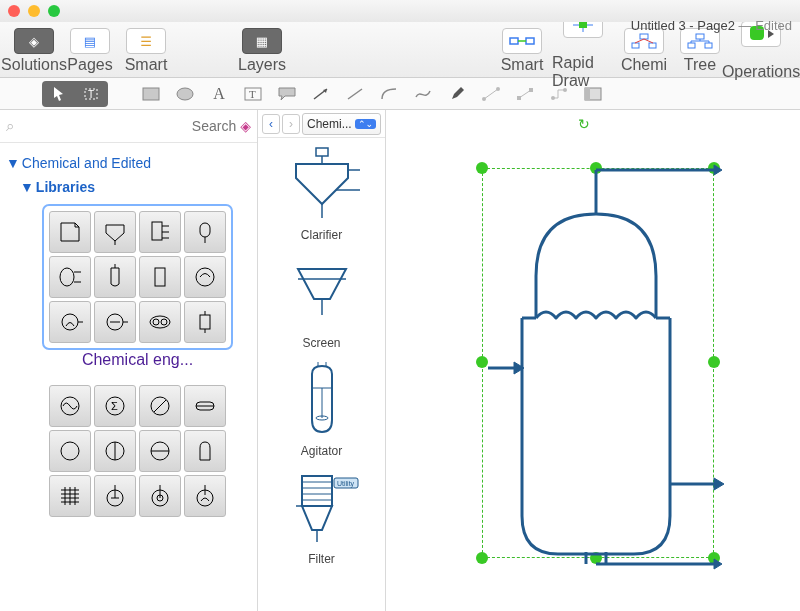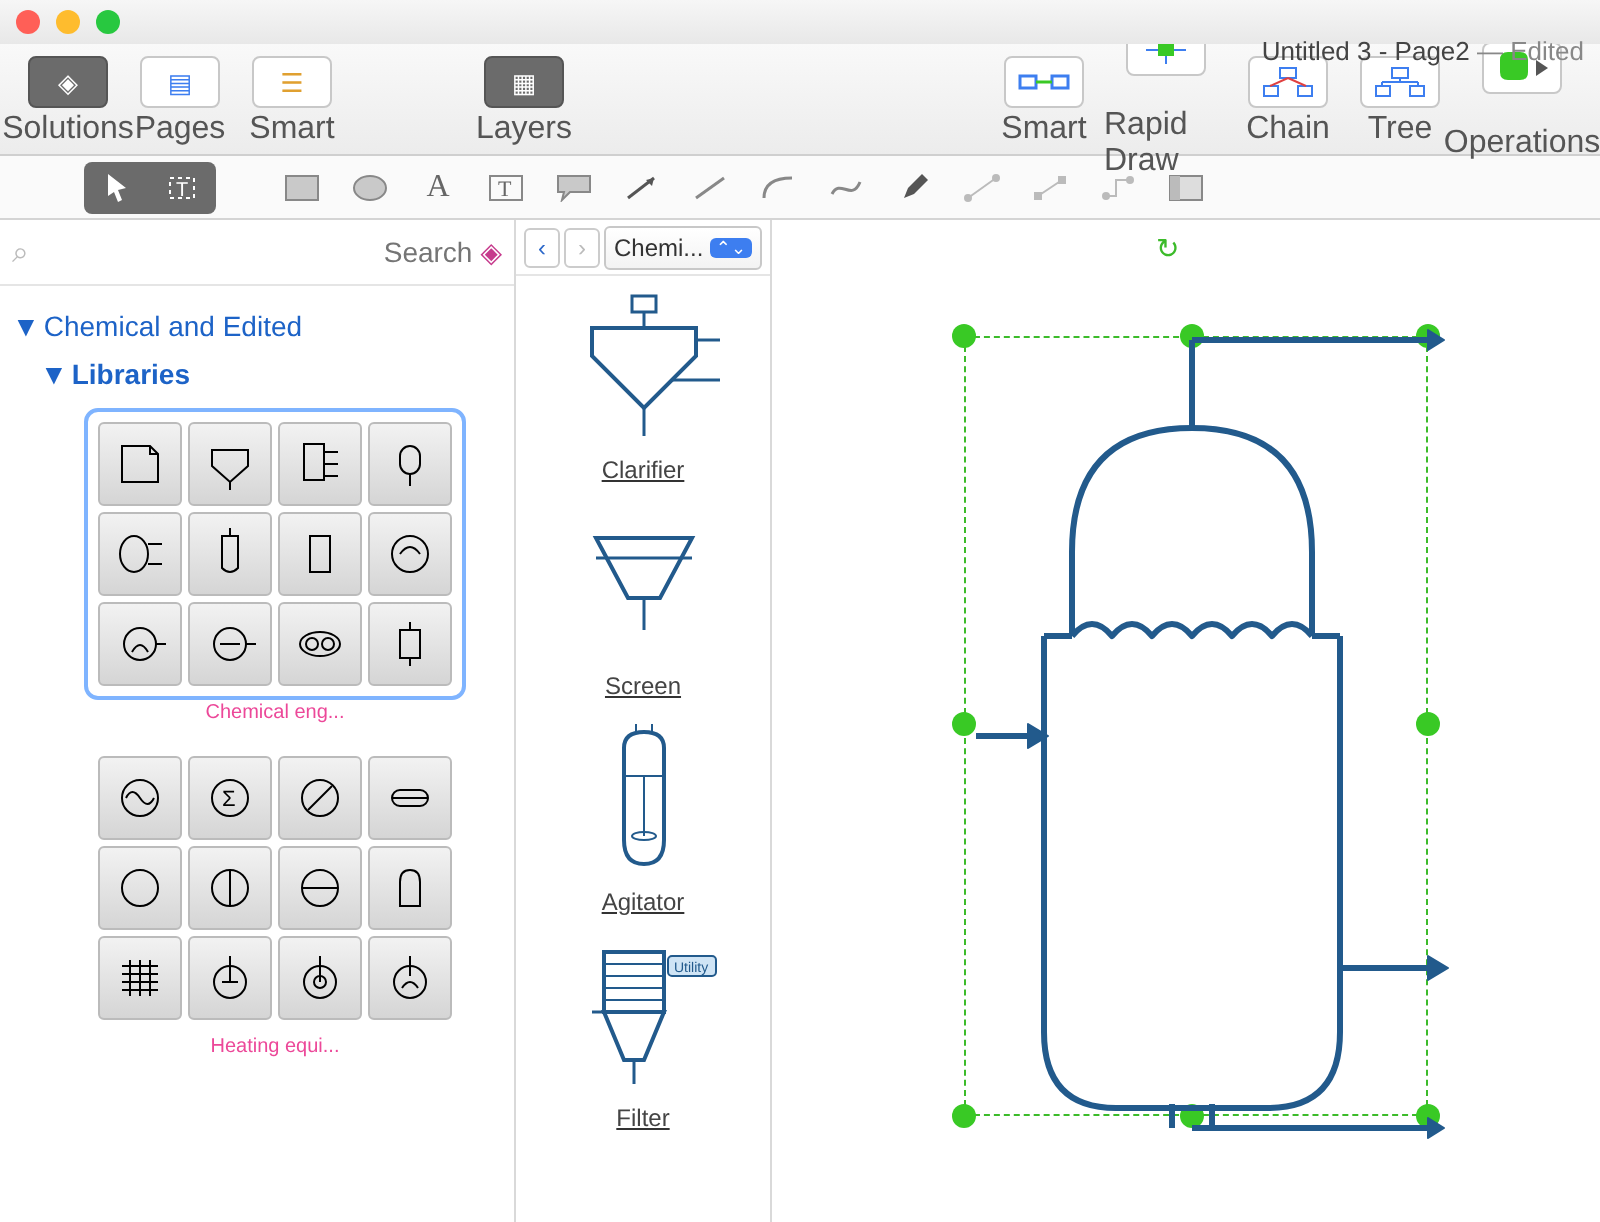--- a/index.html
+++ b/index.html
@@ -32,30 +32,30 @@
   .leftpanel{ width:258px; background:#fff; border-right:1px solid #d9d9d9; display:flex; flex-direction:column;}
   .searchbar{ display:flex; align-items:center; padding:4px 6px; border-bottom:1px solid #e5e5e5; gap:4px;}
   .searchinput{ flex:1; height:24px; border:none; outline:none; font-size:14px; color:#aaa; background:transparent;text-align:right;}
   .sidecontent{ padding:8px 4px; overflow:auto;}
   .treehead{ color:#1d63c7; cursor:pointer; font-size:14px; padding:4px 2px; display:flex; align-items:center; gap:2px;}
   .treehead.bold{ font-weight:600; }
   .libblock{ margin:8px 0 12px 18px; text-align:center;}
   .libgrid{ display:inline-grid; grid-template-columns:repeat(4,42px); grid-auto-rows:42px; gap:3px; padding:4px; border-radius:4px;}
   .libgrid.selected{ outline:2px solid #7fb4ff; outline-offset:1px;}
   .libcell{ background:linear-gradient(#f2f2f2,#d5d5d5); border:1px solid #bbb; border-radius:3px; display:flex; align-items:center;justify-content:center;}
-  .liblabel{ margin-top:4px; font-size:10px; color:#ec4899;text-align:center;}
+  .liblabel{ margin-top:4px; font-size:16px; color:#4c1d95;text-align:center;}
   
   .midpanel{ width:128px; background:#fff; border-right:1px solid #d9d9d9; display:flex; flex-direction:column;}
   .midhead{ height:28px; display:flex; align-items:center; gap:2px; padding:0 4px; border-bottom:1px solid #e5e5e5;}
   .navarrow{ width:18px;height:20px; border:1px solid #ccc; border-radius:3px; display:flex;align-items:center;justify-content:center; color:#2b67c9; cursor:pointer; font-size:12px;}
   .navarrow.dis{ color:#bbb;}
   .libpop{ flex:1; height:22px; background:linear-gradient(#fff,#f3f3f3); border:1px solid #c8c8c8; border-radius:3px; display:flex; align-items:center; padding:0 4px; font-size:12px; overflow:hidden; white-space:nowrap;}
   .libpop .ch{ margin-left:auto; background:#3d7ef0; color:#fff; border-radius:3px; padding:0 3px; font-size:9px;}
   .midlist{ overflow:auto; flex:1;}
-  .stencil{ display:flex; flex-direction:column; align-items:center; padding:6px 2px 4px;text-decoration:underline;}
+  .stencil{ display:flex; flex-direction:column; align-items:center; padding:6px 2px 4px;}
   .sticon{ width:88px; height:82px; display:flex; align-items:center;justify-content:center;}
   .stlabel{ margin-top:2px; font-size:12px; color:#444;}
   
   .canvas{ flex:1; background:#fff; position:relative; overflow:hidden;}
   .canvasinner{ position:absolute; inset:0;}
   .selbox{ position:absolute; border:1.5px dashed #3cbb2a; }
   .handle{ position:absolute; width:12px; height:12px; background:#39c925; border-radius:50%;}
   .rot{ position:absolute; color:#3cbb2a; font-size:14px;}
 </style>
 </head>
@@ -127,21 +127,21 @@
     <div class="tbbtn">
       <div class="ico">
           <svg width="26" height="16">
             <rect x="9" y="1" width="8" height="5" fill="none" stroke="#3d7ef0"></rect>
             <rect x="1" y="10" width="7" height="5" fill="none" stroke="#3d7ef0"></rect>
             <rect x="18" y="10" width="7" height="5" fill="none" stroke="#3d7ef0"></rect>
             <line x1="13" y1="6" x2="4" y2="10" stroke="#e04040"></line>
             <line x1="13" y1="6" x2="22" y2="10" stroke="#e04040"></line>
           </svg>
         </div>
-      <span class="lbl">Chain</span>
+      <span class="lbl">Chemi</span>
     </div>
     <div class="tbbtn">
       <div class="ico">
           <svg width="26" height="16">
             <rect x="9" y="1" width="8" height="5" fill="none" stroke="#3d7ef0"></rect>
             <rect x="1" y="10" width="7" height="5" fill="none" stroke="#3d7ef0"></rect>
             <rect x="18" y="10" width="7" height="5" fill="none" stroke="#3d7ef0"></rect>
             <line x1="13" y1="6" x2="13" y2="8" stroke="#3d7ef0"></line>
             <line x1="4" y1="8" x2="22" y2="8" stroke="#3d7ef0"></line>
             <line x1="4" y1="8" x2="4" y2="10" stroke="#3d7ef0"></line>
@@ -432,21 +432,20 @@
               </svg>
             </div>
           <div class="libcell">
               <svg width="26" height="26">
                 <circle cx="13" cy="15" r="8" fill="none" stroke="#000"></circle>
                 <line x1="13" y1="2" x2="13" y2="12" stroke="#000"></line>
                 <path d="M9 18 Q13 12 17 18" fill="none" stroke="#000"></path>
               </svg>
             </div>
         </div>
-        <div class="liblabel">Heating equi...</div>
       </div>
     </div>
   </div>
 
   <div class="midpanel">
     <div class="midhead">
       <div class="navarrow">‹</div>
       <div class="navarrow dis">›</div>
       <div class="libpop">
         <span>Chemi...</span>

